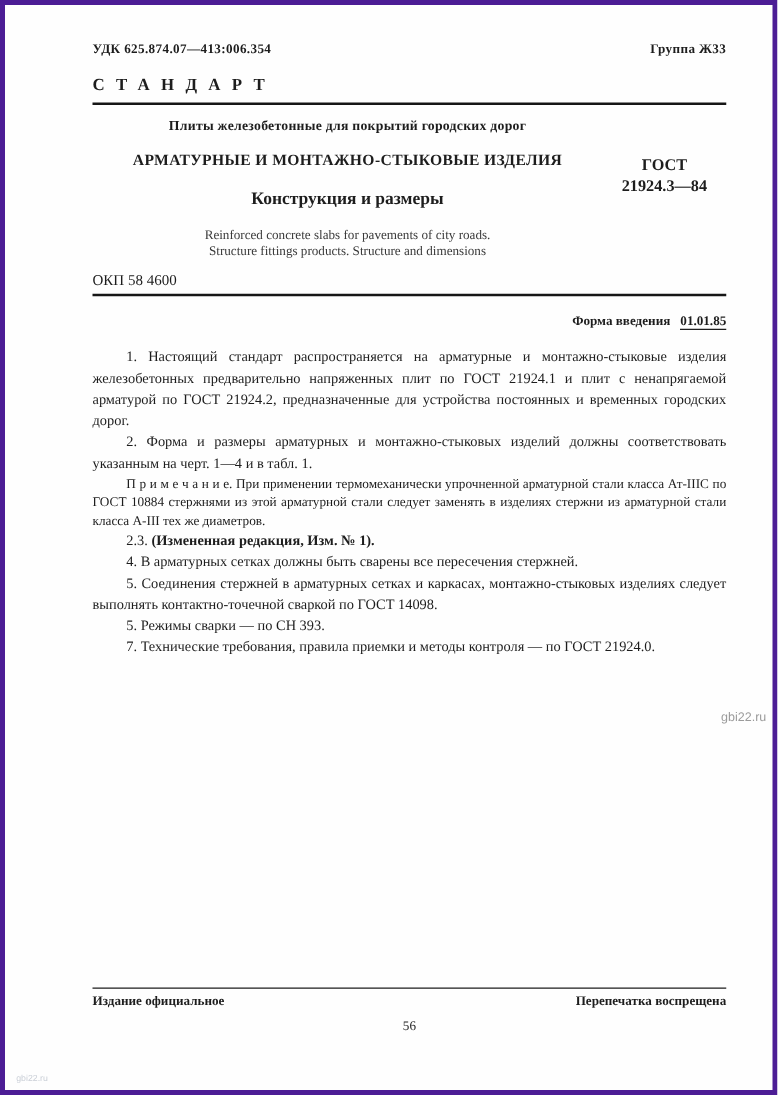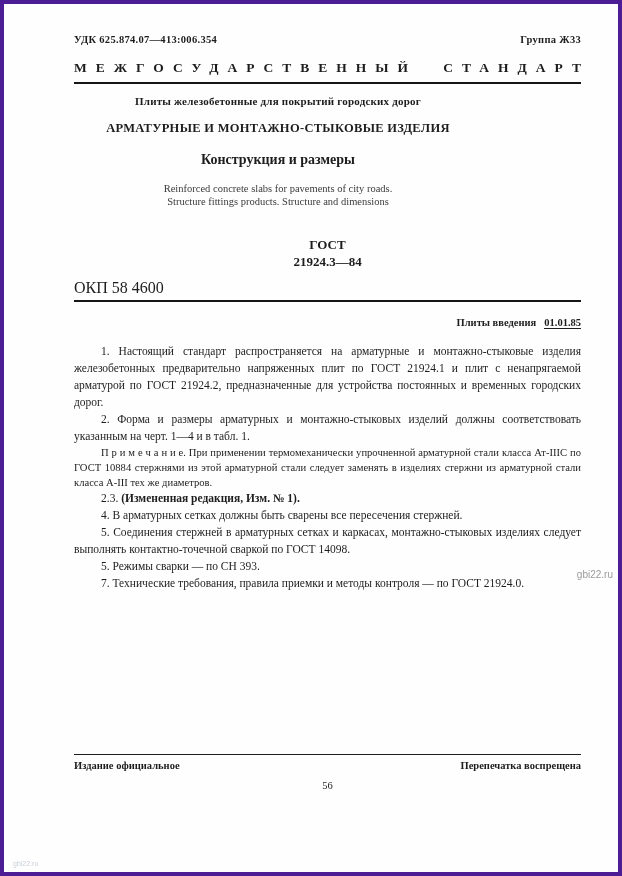--- a/index.html
+++ b/index.html
@@ -42,21 +42,20 @@
   .standard-row .w2 { letter-spacing: 9px; margin-right: -9px; }
   .rule-thick {
     border: 0;
     border-top: 2.5px solid #161616;
     margin: 6px 0 0 0;
   }
   
   .title-section {
     display: flex;
     margin-top: 11px;
-    flex-direction: column;
   }
   .title-left {
     width: 408px;
     text-align: center;
   }
   .doc-subject {
     font-size: 11px;
     font-weight: bold;
     letter-spacing: 0.2px;
   }
@@ -81,21 +80,21 @@
     flex: 1;
     text-align: center;
     font-size: 13px;
     font-weight: bold;
     line-height: 17px;
     padding-top: 28px;
     white-space: nowrap;
   }
   .okp-row {
     margin-top: 9px;
-    font-size: 16px;
+    font-size: 12px;
   }
   .rule-okp {
     border: 0;
     border-top: 2.5px solid #161616;
     margin: 3px 0 0 0;
   }
   .date-row {
     margin-top: 15px;
     text-align: right;
     font-size: 10.5px;
@@ -121,21 +120,21 @@
     font-size: 10.6px;
     line-height: 15px;
     margin: 2px 0;
   }
   .bold { font-weight: bold; }
   
   .footer {
     position: absolute;
     left: 70px;
     right: 37px;
-    top: 750px;
+    top: 786px;
   }
   .footer-rule {
     border: 0;
     border-top: 1.5px solid #1d1d1d;
     margin: 0;
   }
   .footer-row {
     display: flex;
     justify-content: space-between;
     margin-top: 5px;
@@ -171,21 +170,20 @@
 
 <div class="page">
   <div class="content">
 
     <div class="top-row">
       <span>УДК 625.874.07—413:006.354</span>
       <span>Группа Ж33</span>
     </div>
 
     <div class="standard-row">
-      <span class="w1">МЕЖГОСУДАРСТВЕННЫЙ</span>
       <span class="w2">СТАНДАРТ</span>
     </div>
 
     <hr class="rule-thick">
 
     <div class="title-section">
       <div class="title-left">
         <div class="doc-subject">Плиты железобетонные  для покрытий городских дорог</div>
         <div class="doc-title">АРМАТУРНЫЕ И МОНТАЖНО-СТЫКОВЫЕ ИЗДЕЛИЯ</div>
         <div class="doc-subtitle">Конструкция и размеры</div>
@@ -197,21 +195,21 @@
       <div class="designation">
         <div>ГОСТ</div>
         <div>21924.3—84</div>
       </div>
     </div>
 
     <div class="okp-row">ОКП 58 4600</div>
     <hr class="rule-okp">
 
     <div class="date-row">
-      <span>Плиты введения</span><span class="date-value">01.01.85</span>
+      <span>Форма введения</span><span class="date-value">01.01.85</span>
     </div>
 
     <div class="body-text">
       <p>1. Настоящий стандарт распространяется на арматурные и монтажно-стыковые изделия железобетонных предварительно напряженных плит по ГОСТ 21924.1 и плит с ненапрягаемой арматурой по ГОСТ 21924.2, предназначенные для устройства постоянных и временных городских дорог.</p>
       <p>2. Форма и размеры арматурных и монтажно-стыковых изделий должны соответствовать указанным на черт. 1—4 и в табл. 1.</p>
       <p class="note"><span>П р и м е ч а н и е.</span> <span>При применении термомеханически упрочненной арматурной стали класса Ат-IIIС по ГОСТ 10884 стержнями из этой арматурной стали следует заменять в изделиях стержни из арматурной стали класса А-III тех же диаметров.</span></p>
       <p><span>2.3.</span> <span class="bold">(Измененная редакция, Изм. № 1).</span></p>
       <p>4. В арматурных сетках должны быть сварены все пересечения стержней.</p>
       <p>5. Соединения стержней в арматурных сетках и каркасах, монтажно-стыковых изделиях следует выполнять контактно-точечной сваркой по ГОСТ 14098.</p>
       <p>5. Режимы сварки — по СН 393.</p>

